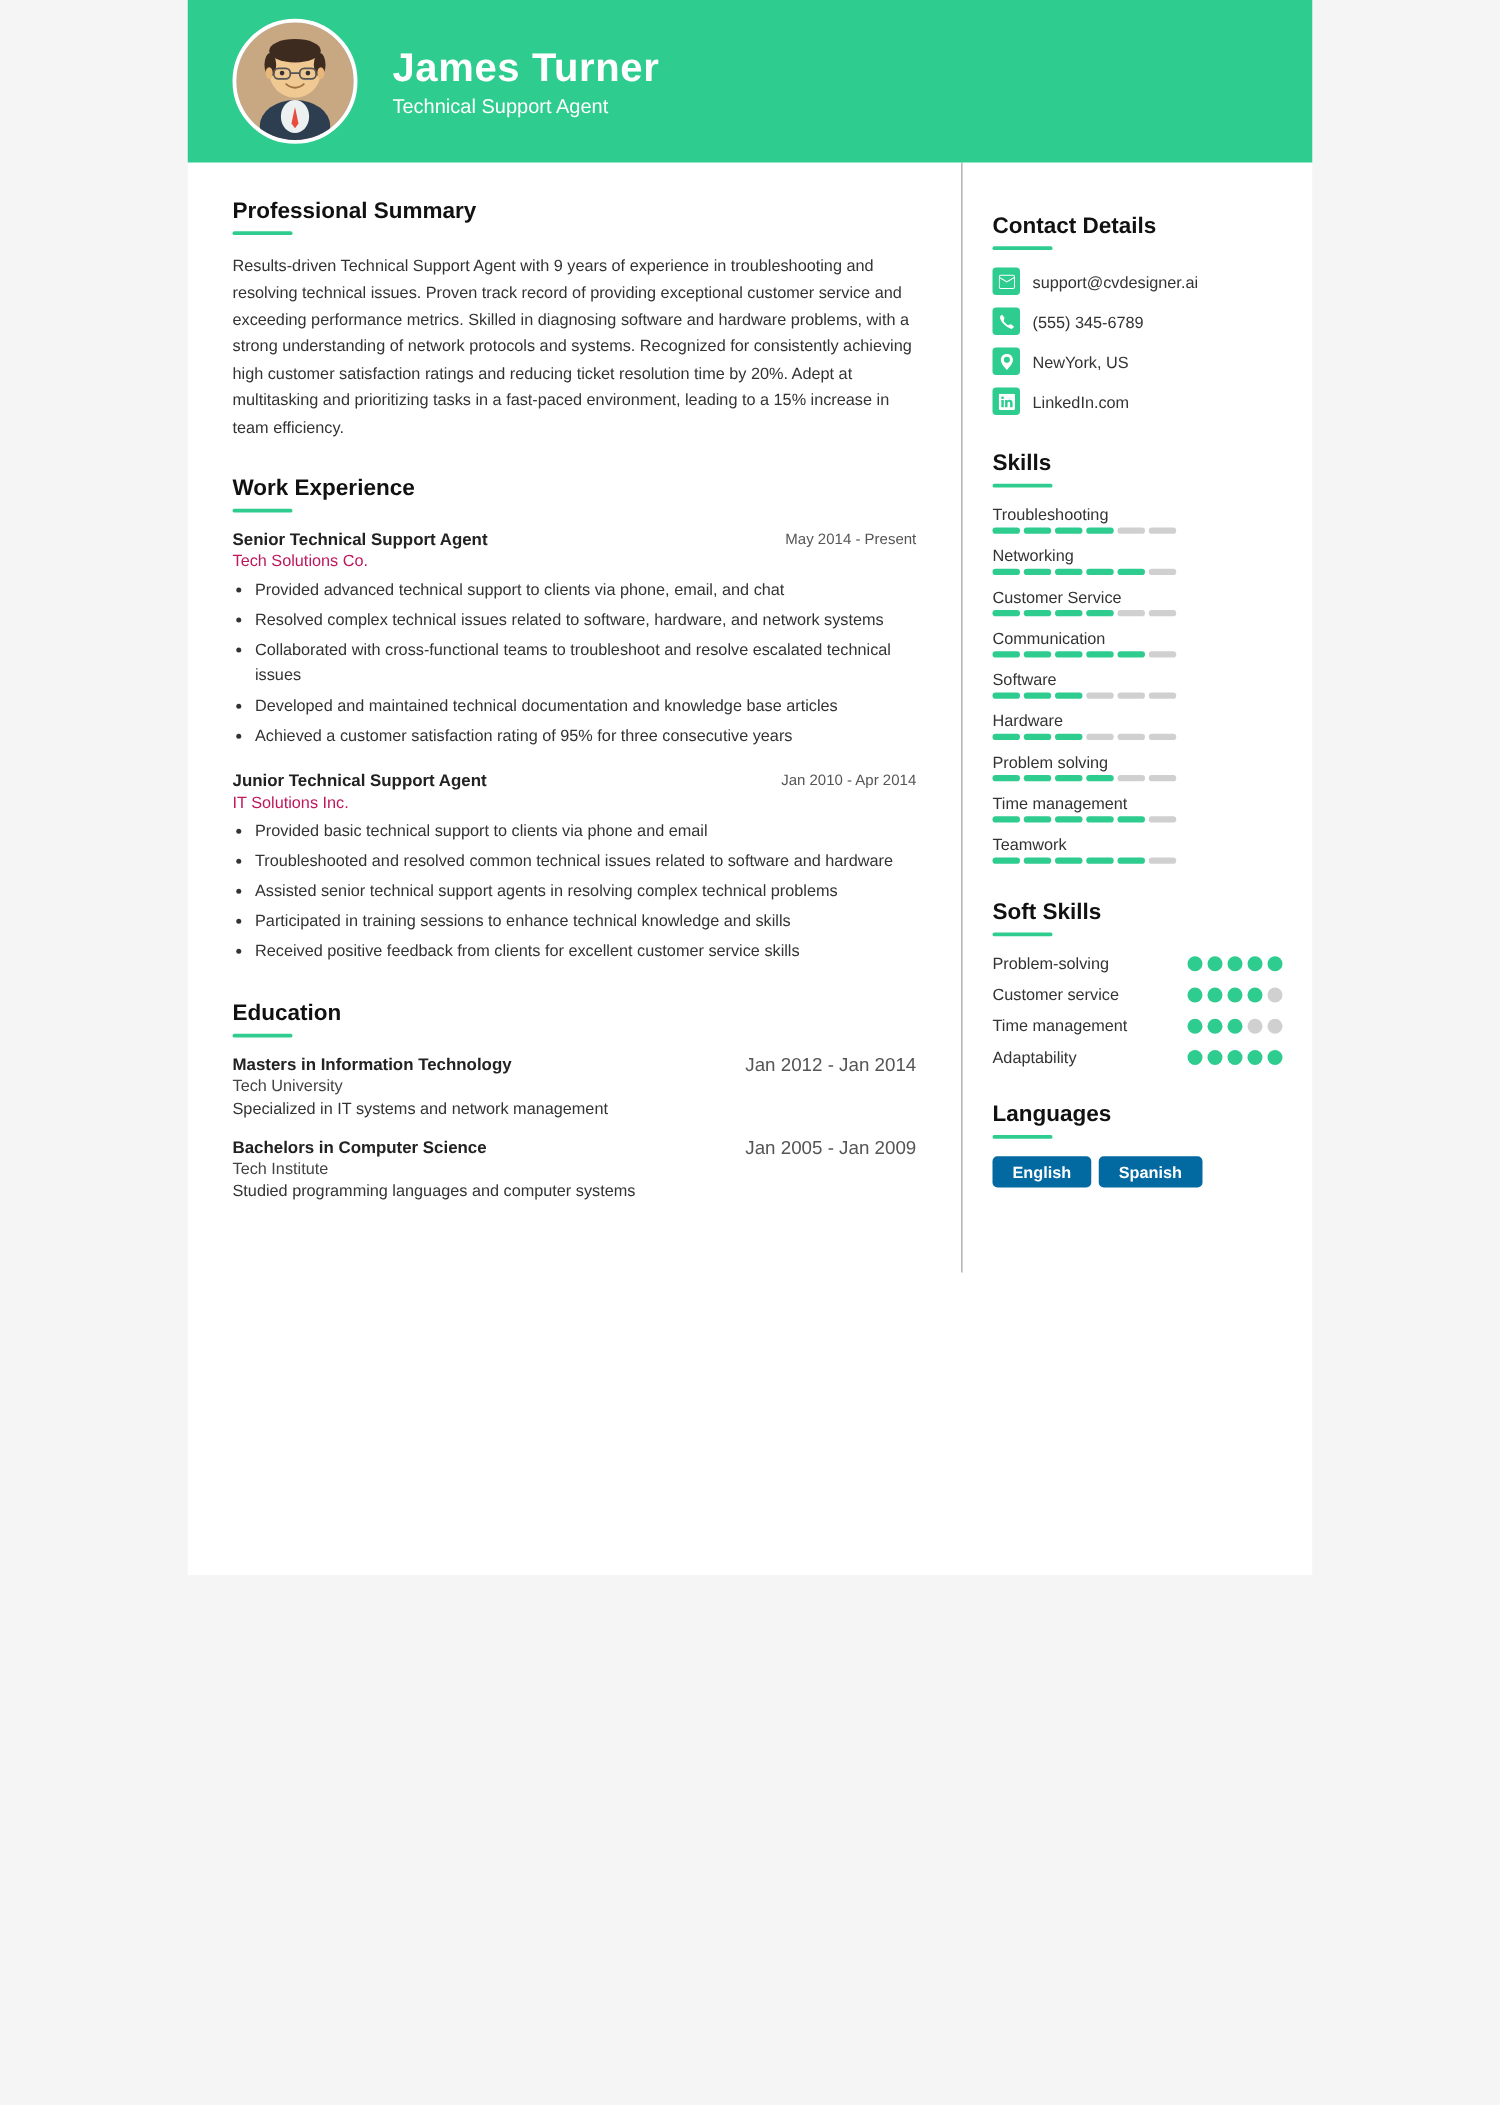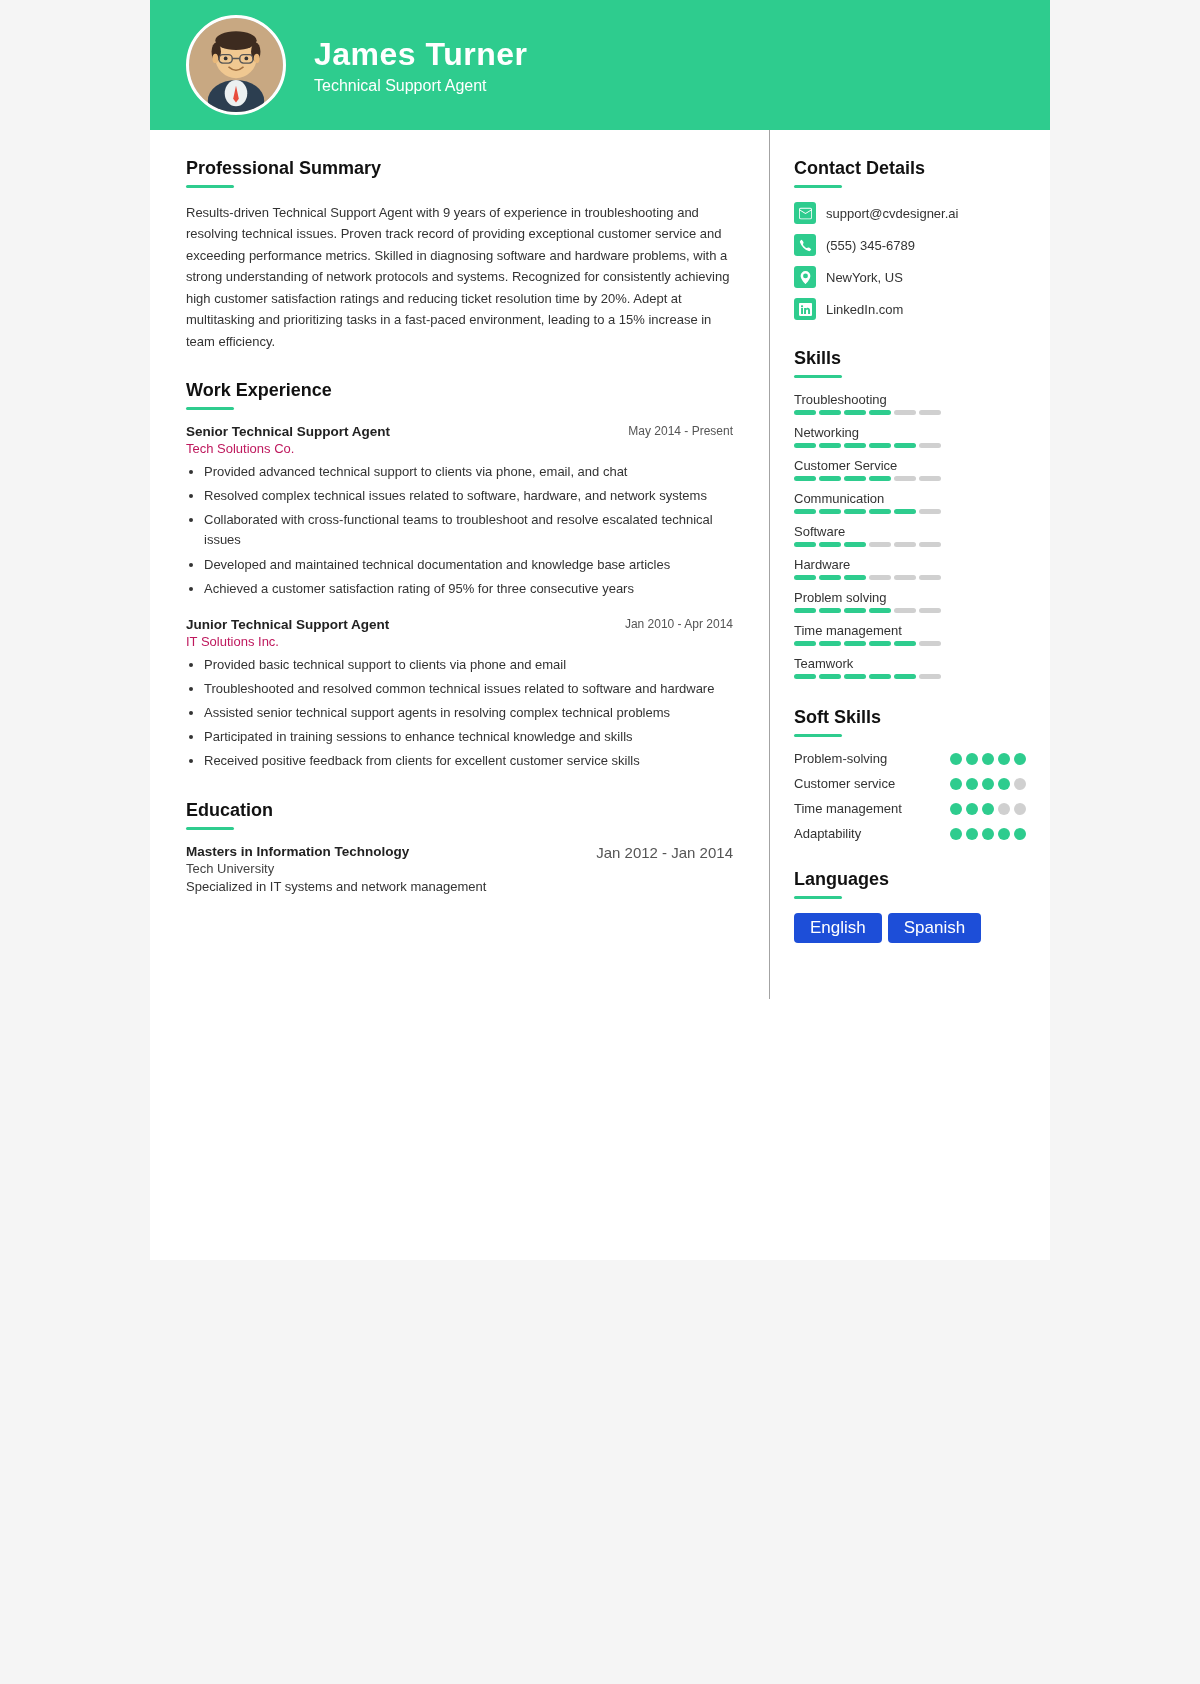--- a/index.html
+++ b/index.html
@@ -37,21 +37,21 @@
       align-items: center;
       justify-content: center;
     }
     .header-text { color: #fff; }
     .header-text h1 { font-size: 32px; font-weight: bold; letter-spacing: 0.5px; }
     .header-text p { font-size: 16px; margin-top: 4px; font-weight: 400; }
 
     
     .body { display: flex; }
     .left { flex: 1; padding: 28px 36px; border-right: 1px solid #a3a3a3; }
-    .right { width: 280px; padding: 28px 24px; }
+    .right { width: 280px; padding: 40px 24px; }
 
     
     .section-title {
       font-size: 18px;
       font-weight: bold;
       color: #111;
       margin-bottom: 6px;
     }
     .section-divider {
       height: 3px;
@@ -103,27 +103,27 @@
     .soft-skill-item { display: flex; align-items: center; justify-content: space-between; margin-bottom: 10px; }
     .soft-skill-name { font-size: 13px; color: #333; }
     .dots { display: flex; gap: 4px; }
     .dot { width: 12px; height: 12px; border-radius: 50%; }
     .dot.filled { background: #2ecc8e; }
     .dot.empty { background: #d0d0d0; }
 
     
     .lang-tag {
       display: inline-block;
-      background: #1d4ed8;
+      background: #0369a1;
       color: #fff;
       padding: 5px 16px;
       border-radius: 4px;
-      font-size: 17px;
+      font-size: 13px;
       margin-right: 6px;
-      font-weight: 400;
+      font-weight: 700;
     }
 
     
     .person-svg { width: 100px; height: 100px; }
   </style>
 </head>
 <body>
 
 <div class="resume">
 
@@ -213,20 +213,28 @@
 
         <div class="edu-item">
           <div class="edu-header">
             <span class="edu-degree">Masters in Information Technology</span>
             <span class="edu-dates">Jan 2012 - Jan 2014</span>
           </div>
           <div class="edu-school">Tech University</div>
           <div class="edu-desc">Specialized in IT systems and network management</div>
         </div>
 
+        <div class="edu-item">
+          <div class="edu-header">
+            <span class="edu-degree">Bachelors in Computer Science</span>
+            <span class="edu-dates">Jan 2005 - Jan 2009</span>
+          </div>
+          <div class="edu-school">Tech Institute</div>
+          <div class="edu-desc">Studied programming languages and computer systems</div>
+        </div>
       </div>
 
     </div>
 
     <div class="right">
 
       <div class="section">
         <div class="section-title">Contact Details</div>
         <div class="section-divider"></div>
 

